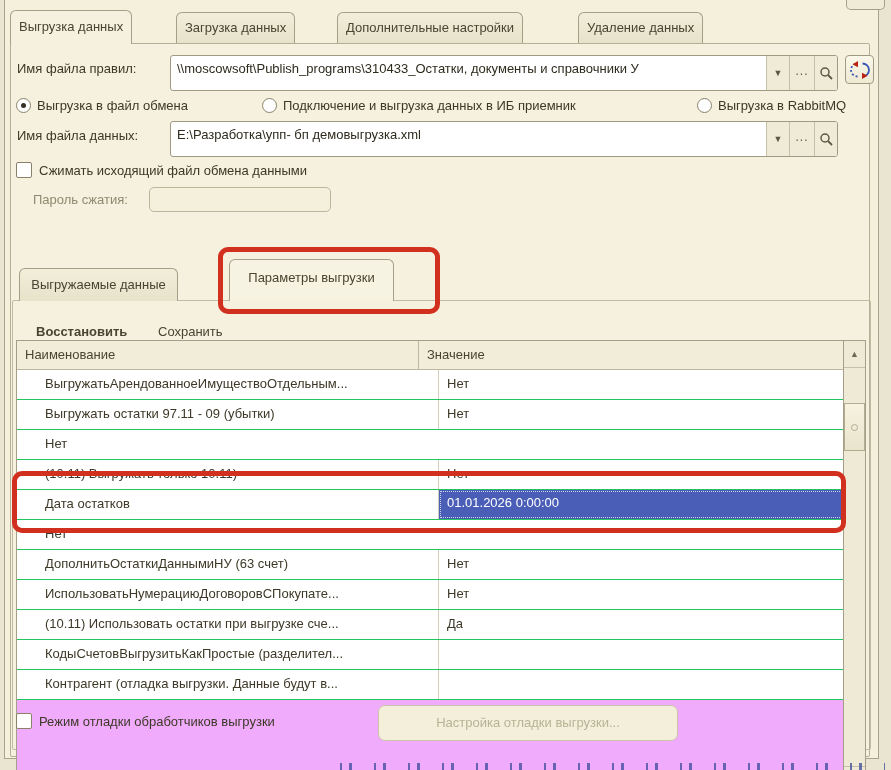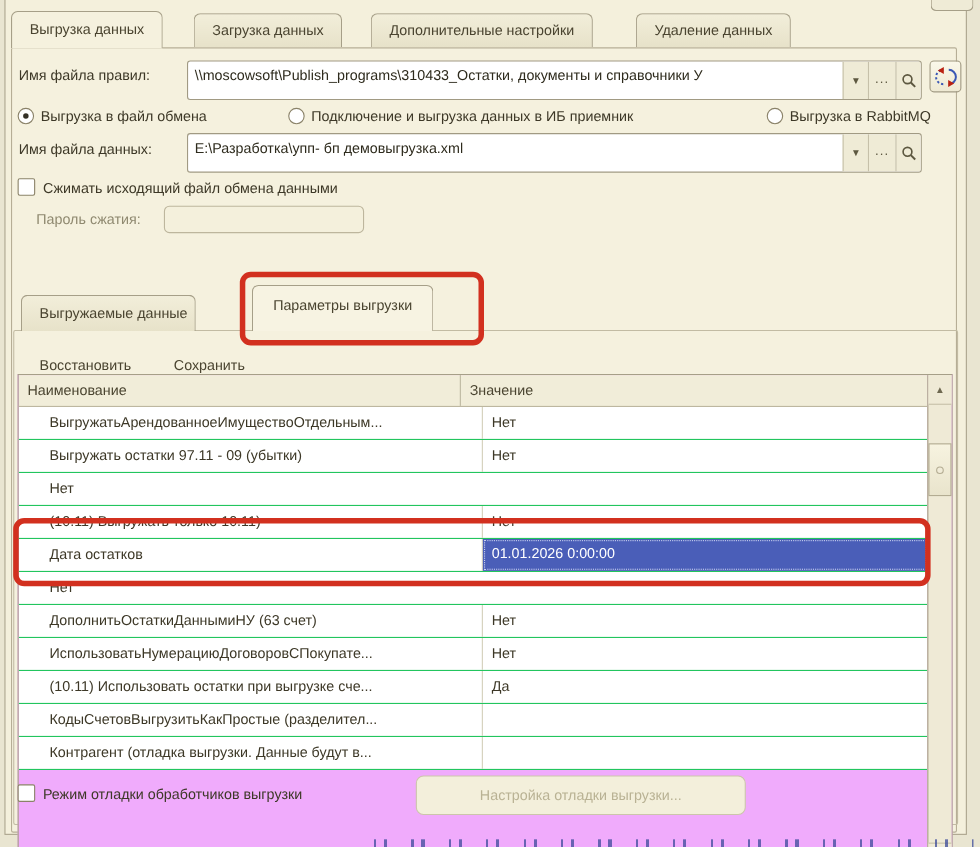--- a/index.html
+++ b/index.html
@@ -8,21 +8,21 @@
   
   .mainpanel{position:absolute;left:4px;top:-2px;width:873px;height:759px;
     background:#f4f0dc;border:1px solid #aaa28b;}
   .mainpagebox{position:absolute;left:10px;top:43px;width:858px;height:712px;
     border:1px solid #b6ae96;border-radius:2px;background:#f5f1de;}
   .toppartial{position:absolute;left:846px;top:0;width:37px;height:9px;background:#efebd6;
     border:1px solid #a69f88;border-top:none;border-radius:0 0 5px 5px;}
   
   .tab{position:absolute;box-sizing:border-box;border:1px solid #a69f88;border-bottom:none;
     border-radius:6px 6px 0 0;background:linear-gradient(#f2eeda,#e7e2c9);
-    text-align:center;white-space:nowrap;padding:0 16px;color:#4a4430;}
+    text-align:center;white-space:nowrap;padding:0 8px;color:#4a4430;}
   .tab.active{background:#f5f1de;z-index:5;}
   .mtab{top:12px;height:31px;line-height:30px;}
   .mtab.active{top:10px;height:34px;line-height:32px;}
   .itab{top:268px;height:33px;line-height:31px;}
   .itab.active{top:259px;height:42px;line-height:36px;background:#f7f3e2;}
   
   .lbl{position:absolute;white-space:nowrap;}
   .fgroup{position:absolute;display:flex;align-items:stretch;box-sizing:border-box;
     border:1px solid #a19a83;border-radius:3px;background:#fff;height:36px;overflow:hidden;}
   .ftext{flex:1;padding:5px 6px 0 6px;white-space:nowrap;overflow:hidden;color:#2e2b1d;}
@@ -142,21 +142,21 @@
     <span>Сжимать исходящий файл обмена данными</span>
   </div>
 
   <div class="lbl" style="left:33px;top:192px;color:#8f8970;">Пароль сжатия:</div>
   <div class="pwdinput"></div>
 
   <div class="pagebox"></div>
   <div class="tab itab" style="left:19px;width:159px;">Выгружаемые данные</div>
   <div class="tab itab active" style="left:229px;width:165px;">Параметры выгрузки</div>
 
-  <div class="linkbtn" style="left:36px;">Восстановить</div>
+  <div class="linkbtn" style="left:36px;font-weight:bold;">Восстановить</div>
   <div class="linkbtn" style="left:158px;">Сохранить</div>
 
   <div class="tbl">
     <div class="cols">
       <div class="thead">
         <div class="tc name">Наименование</div>
         <div class="tc val">Значение</div>
       </div>
       <div class="trow">
         <div class="tc name">ВыгружатьАрендованноеИмуществоОтдельным...</div>

